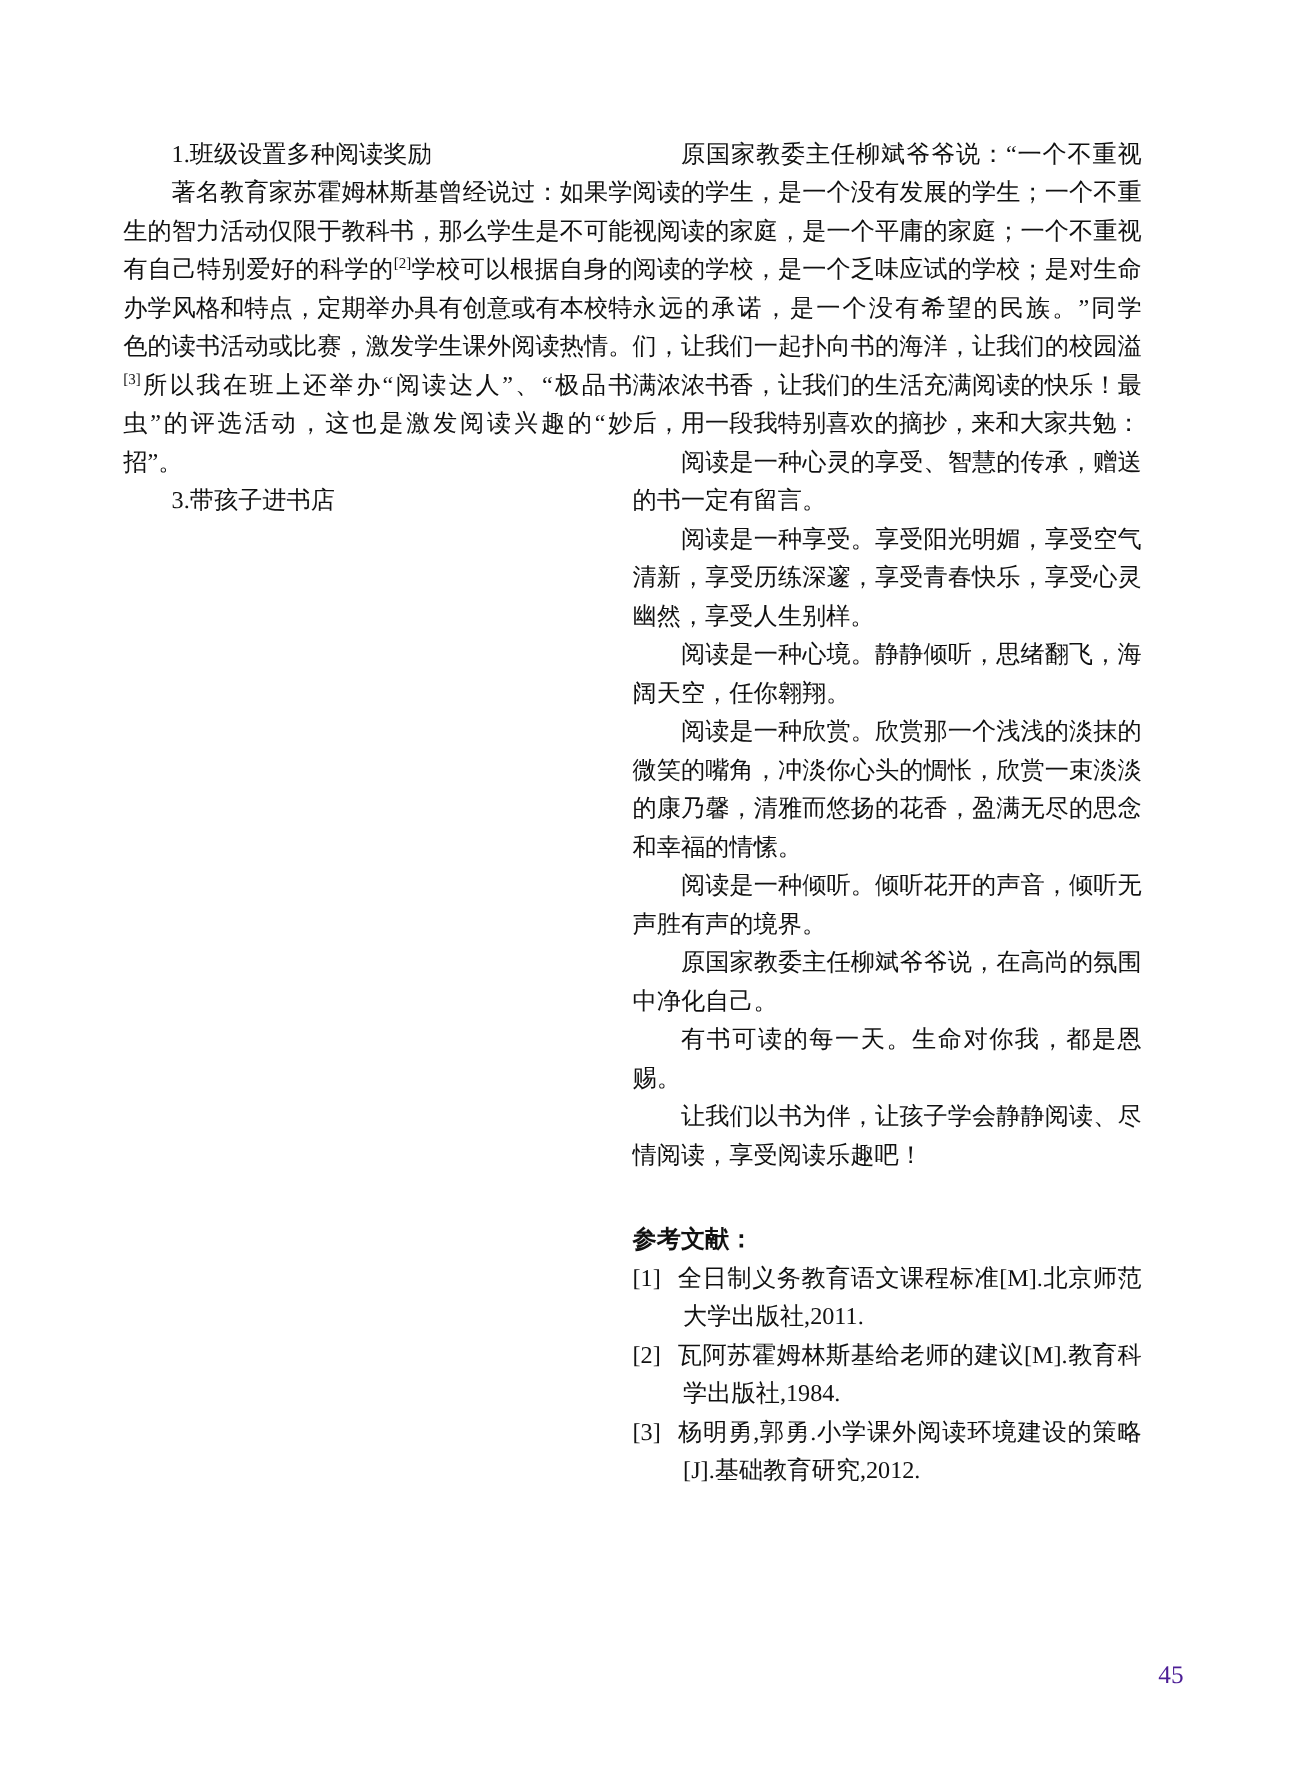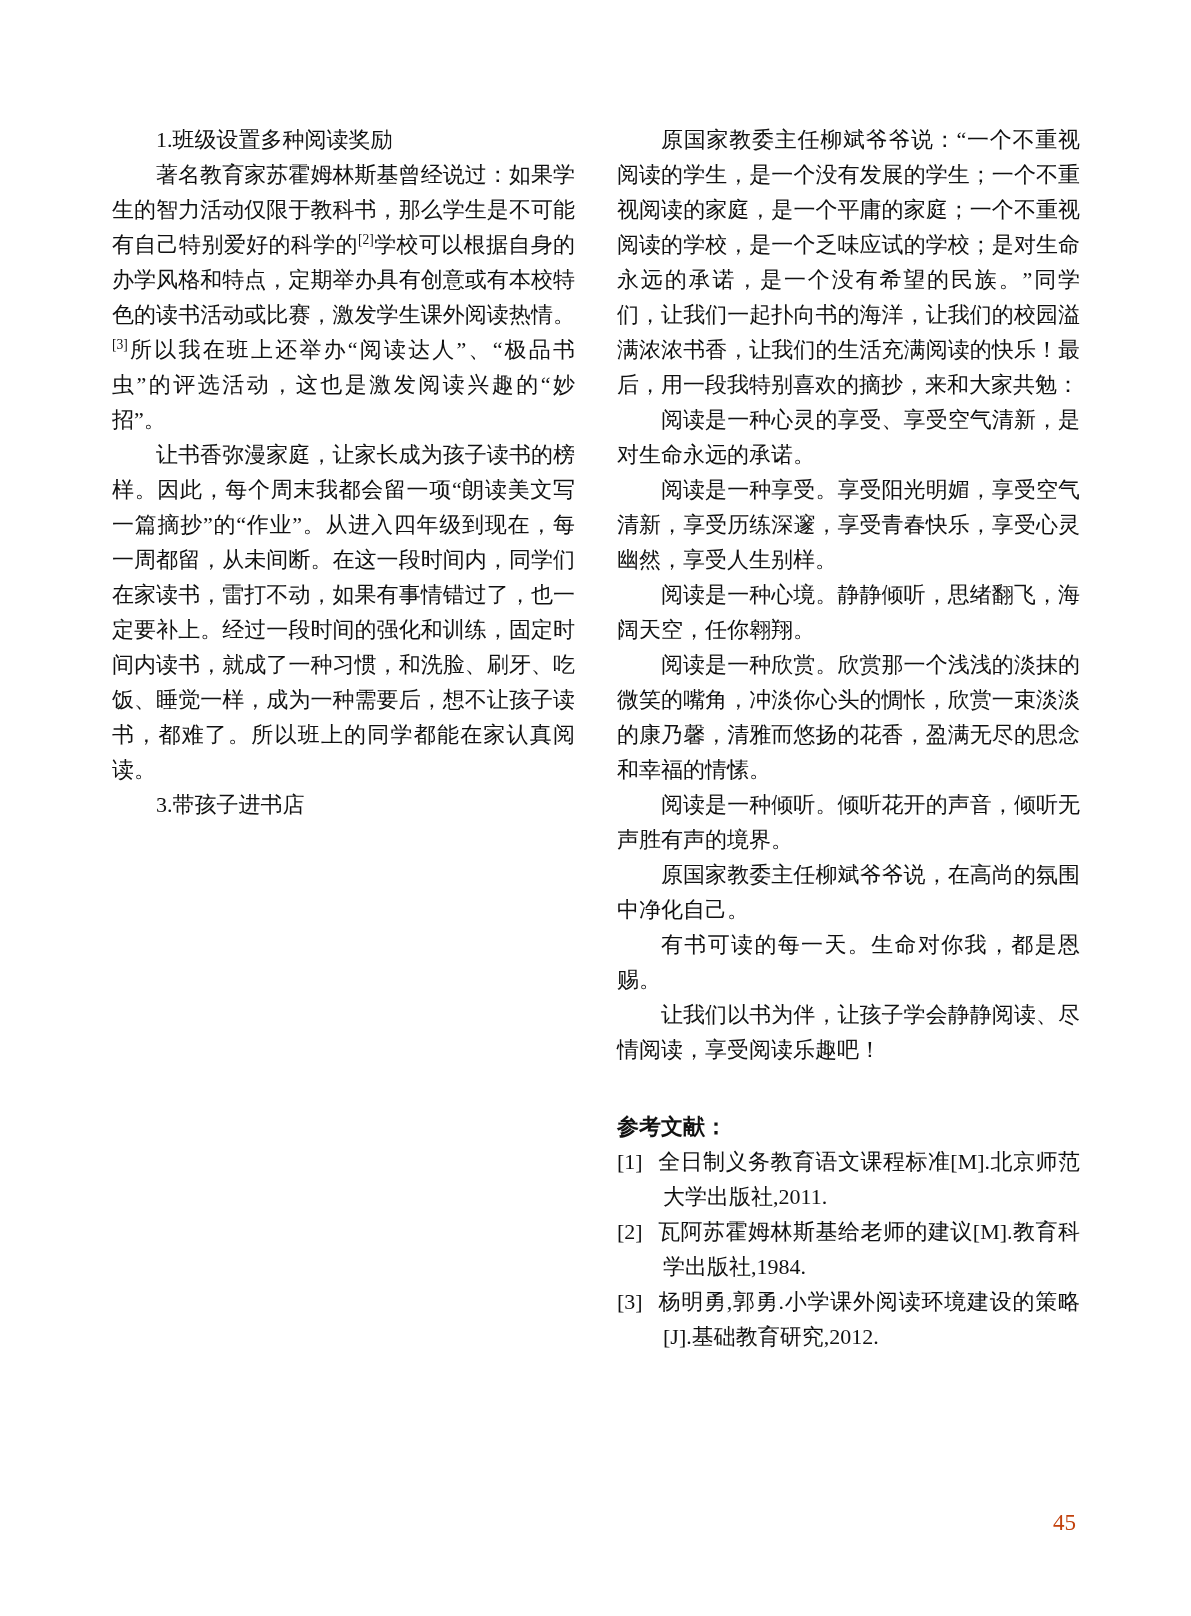--- a/index.html
+++ b/index.html
@@ -14,21 +14,20 @@
     background: #ffffff;
     font-family: "Liberation Serif", "DejaVu Serif", serif;
     color: #111111;
     overflow: hidden;
   }
   .columns {
     position: absolute;
     left: 112px;
     top: 122px;
     display: flex;
-    gap: 42px;
   }
   .col {
     width: 463px;
     font-size: 22px;
     line-height: 35px;
     text-align: justify;
   }
   .para {
     margin: 0;
     text-indent: 2em;
@@ -58,39 +57,38 @@
   .ref .marker {
     margin-right: 15px;
   }
   .page-number {
     position: absolute;
     left: 1053px;
     top: 1508px;
     font-size: 23px;
     line-height: 30px;
     font-family: "Liberation Serif", "DejaVu Serif", serif;
-    color: #c2410c;
+    color: #4c1d95;
   }
 </style>
 </head>
 <body>
 
 <div class="page">
   <div class="columns">
 
     <div class="col">
       <p class="para">1.班级设置多种阅读奖励</p>
       <p class="para"><span>著名教育家苏霍姆林斯基曾经说过：如果学生的智力活动仅限于教科书，那么学生是不可能有自己特别爱好的科学的</span><sup class="cite">[2]</sup><span>学校可以根据自身的办学风格和特点，定期举办具有创意或有本校特色的读书活动或比赛，激发学生课外阅读热情。</span><sup class="cite">[3]</sup><span>所以我在班上还举办“阅读达人”、“极品书虫”的评选活动，这也是激发阅读兴趣的“妙招”。</span></p>
-      <p class="para">让书香弥漫家庭，让家长成为孩子读书的榜样。因此，每个周末我都会留一项“朗读美文写一篇摘抄”的“作业”。从进入四年级到现在，每一周都留，从未间断。在这一段时间内，同学们在家读书，雷打不动，如果有事情错过了，也一定要补上。经过一段时间的强化和训练，固定时间内读书，就成了一种习惯，和洗脸、刷牙、吃饭、睡觉一样，成为一种需要后，想不让孩子读书，都难了。所以班上的同学都能在家认真阅读。</p>
       <p class="para">3.带孩子进书店</p>
     </div>
 
     <div class="col">
       <p class="para">原国家教委主任柳斌爷爷说：“一个不重视阅读的学生，是一个没有发展的学生；一个不重视阅读的家庭，是一个平庸的家庭；一个不重视阅读的学校，是一个乏味应试的学校；是对生命永远的承诺，是一个没有希望的民族。”同学们，让我们一起扑向书的海洋，让我们的校园溢满浓浓书香，让我们的生活充满阅读的快乐！最后，用一段我特别喜欢的摘抄，来和大家共勉：</p>
-      <p class="para">阅读是一种心灵的享受、享受空气清新，是对生命永远的承诺。</p>
+      <p class="para">阅读是一种心灵的享受、智慧的传承，赠送的书一定有留言。</p>
       <p class="para">阅读是一种享受。享受阳光明媚，享受空气清新，享受历练深邃，享受青春快乐，享受心灵幽然，享受人生别样。</p>
       <p class="para">阅读是一种心境。静静倾听，思绪翻飞，海阔天空，任你翱翔。</p>
       <p class="para">阅读是一种欣赏。欣赏那一个浅浅的淡抹的微笑的嘴角，冲淡你心头的惆怅，欣赏一束淡淡的康乃馨，清雅而悠扬的花香，盈满无尽的思念和幸福的情愫。</p>
       <p class="para">阅读是一种倾听。倾听花开的声音，倾听无声胜有声的境界。</p>
       <p class="para">原国家教委主任柳斌爷爷说，在高尚的氛围中净化自己。</p>
       <p class="para">有书可读的每一天。生命对你我，都是恩赐。</p>
       <p class="para">让我们以书为伴，让孩子学会静静阅读、尽情阅读，享受阅读乐趣吧！</p>
 
       <div class="references">
         <p class="ref-heading">参考文献：</p>

